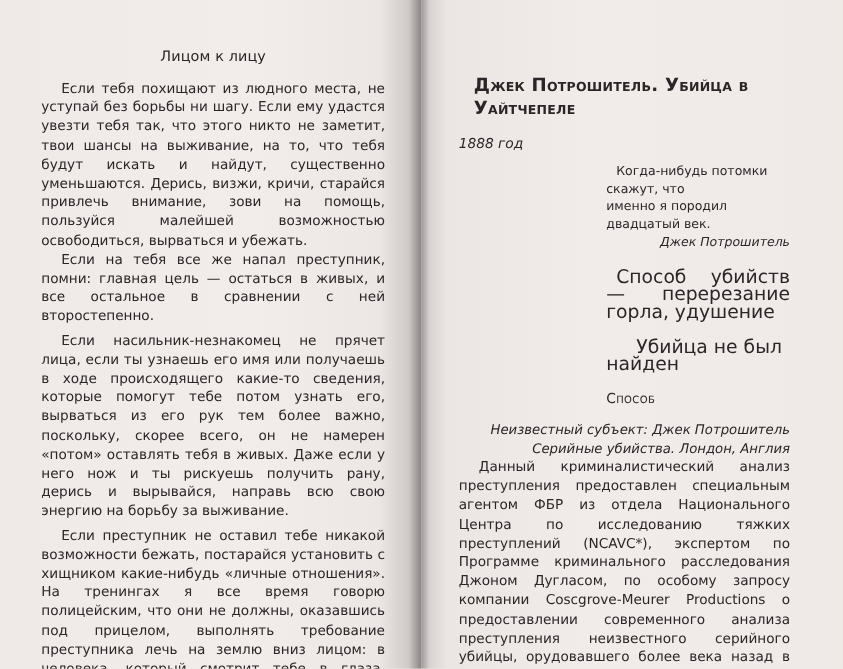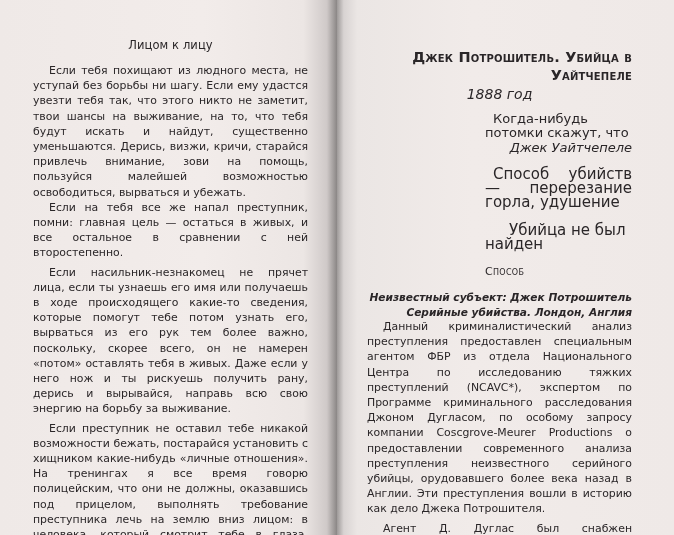--- a/index.html
+++ b/index.html
@@ -24,34 +24,34 @@
 
   .running-head {
     text-align: center; font-size: 11.5px; font-weight: normal;
     margin: 0 0 11px 0; letter-spacing: 0.1px;
   }
   p { margin: 0; font-size: 10.9px; line-height: 15.2px; text-align: justify; }
   .indent { text-indent: 16px; }
   .pgap { margin-top: 4px; }
 
   .chapter-title {
-    text-align: right; font-size: 14.5px; font-variant: small-caps;
-    margin: 0; letter-spacing: 0.2px; line-height: 18px;
+    text-align: left; font-size: 14.5px; font-variant: small-caps;
+    margin: 12px; letter-spacing: 0.2px; line-height: 18px;
   }
-  .year { text-align: center; font-style: italic; font-size: 14px; margin: 2px 0 10px 0; }
-  .epigraph { margin-left: 118px; font-size: 13px; line-height: 14px; }
+  .year { font-style: italic; font-size: 11px; margin: 2px 0 10px 0; }
+  .epigraph { margin-left: 118px; font-size: 10px; line-height: 14px; }
   .epigraph .line1 { text-indent: 8px; }
   .epigraph .author { text-align: right; font-style: italic; margin-top: 1px; }
   .facts { margin: 12px 0 0 118px; font-size: 15px; line-height: 14px; }
   .facts .f1 { text-indent: 8px; text-align: justify; }
   .facts .f2 { text-indent: 24px; margin-top: 14px; }
   .section-head {
     margin: 14px 0 0 118px; font-size: 11px; font-variant: small-caps; letter-spacing: 0.3px;
   }
-  .subject { text-align: right; font-style: italic; font-weight: bold; font-size: 10.6px; line-height: 14.5px; margin-top: 12px; }
+  .subject { text-align: right; font-style: italic; font-weight: normal; font-size: 10.6px; line-height: 14.5px; margin-top: 12px; }
 </style>
 </head>
 <body>
 
 <div class="spread">
 
   <div class="page page-left">
     <div class="col-left">
       <div class="running-head">Лицом к лицу</div>
       <p class="indent pgap">Если тебя похищают из людного места, не уступай без борьбы ни шагу. Если ему удастся увезти тебя так, что этого никто не заметит, твои шансы на выживание, на то, что тебя будут искать и найдут, существенно уменьшаются. Дерись, визжи, кричи, старайся привлечь внимание, зови на помощь, пользуйся малейшей возможностью освободиться, вырваться и убежать.</p>
@@ -61,21 +61,22 @@
     </div>
   </div>
 
   <div class="page page-right">
     <div class="col-right">
       <h1 class="chapter-title">Джек Потрошитель. Убийца в Уайтчепеле</h1>
       <div class="year">1888 год</div>
 
       <div class="epigraph">
         <div class="line1">Когда-нибудь потомки скажут, что</div>
-        <div class="author">Джек Уайтчепеле</div>
+        <div>именно я породил двадцатый век.</div>
+        <div class="author">Джек Потрошитель</div>
       </div>
 
       <div class="facts">
         <div class="f1">Способ убийств — перерезание горла, удушение</div>
         <div class="f2">Убийца не был найден</div>
       </div>
 
       <div class="section-head">Способ</div>
 
       <div class="subject">Неизвестный субъект: Джек Потрошитель</div>

